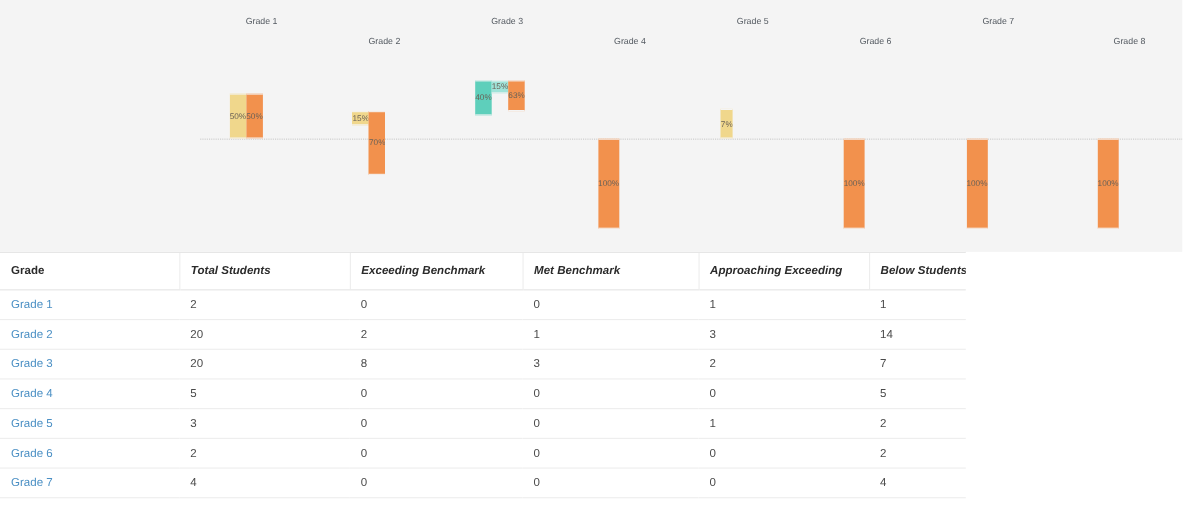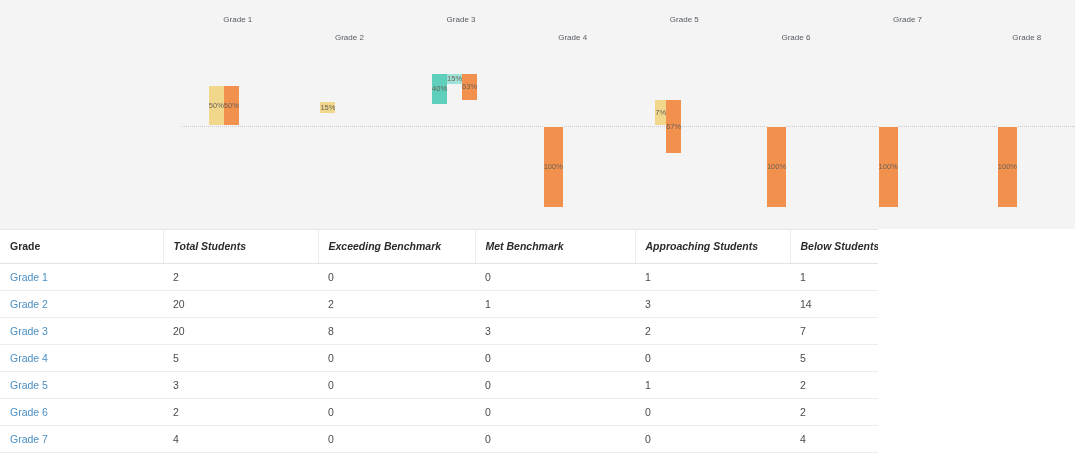--- a/index.html
+++ b/index.html
@@ -163,20 +163,23 @@
         </div>
       </div>
       <div class="grade-col" style="left: 111.625px; width: 111.625px;">
         <div class="grade-title lo" style="width: 111.625px;">Grade 2</div>
         <div class="stack" style="top: 101.4px;">
           <div class="seg c-ex" style="height: 8.2px;"></div>
           <div class="seg c-met" style="height: 4.1px;"></div>
           <div class="seg c-app" style="height: 12.3px;">
             <span class="seg-label">15%</span>
           </div>
+          <div class="seg c-bel" style="height: 57.4px;">
+            <span class="seg-label">70%</span>
+          </div>
         </div>
       </div>
       <div class="grade-col" style="left: 223.25px; width: 111.625px;">
         <div class="grade-title hi" style="width: 111.625px;">Grade 3</div>
         <div class="stack" style="top: 72.7px;">
           <div class="seg c-ex" style="height: 32.8px;">
             <span class="seg-label">40%</span>
           </div>
           <div class="seg c-met" style="height: 12.3px;">
             <span class="seg-label">15%</span>
@@ -193,23 +196,20 @@
           <div class="seg c-bel" style="height: 82px;">
             <span class="seg-label">100%</span>
           </div>
         </div>
       </div>
       <div class="grade-col" style="left: 446.5px; width: 111.625px;">
         <div class="grade-title hi" style="width: 111.625px;">Grade 5</div>
         <div class="stack" style="top: 98.94px;">
           <div class="seg c-app" style="height: 27.06px;">
             <span class="seg-label">7%</span>
-          </div>
-          <div class="seg c-bel" style="height: 54.94px;">
-            <span class="seg-label">67%</span>
           </div>
         </div>
       </div>
       <div class="grade-col" style="left: 558.125px; width: 111.625px;">
         <div class="grade-title lo" style="width: 111.625px;">Grade 6</div>
         <div class="stack" style="top: 126px;">
           <div class="seg c-bel" style="height: 82px;">
             <span class="seg-label">100%</span>
           </div>
         </div>
@@ -244,21 +244,21 @@
       <col class="c4">
         <col class="c5">
         <col class="c6">
     </colgroup>
     <thead>
       <tr id="hdr-row">
           <th>Grade</th>
           <th>Total Students</th>
           <th>Exceeding Benchmark</th>
           <th>Met Benchmark</th>
-          <th>Approaching Students</th>
+          <th>Approaching Exceeding</th>
           <th>Below Students</th>
           <th>No Data</th>
         </tr>
     </thead>
     <tbody id="tbl-body">
         <tr class="data-row">
           <td class="grade-cell"><a href="#">Grade 1</a></td>
           <td>2</td>
           <td>0</td>
           <td>0</td>

